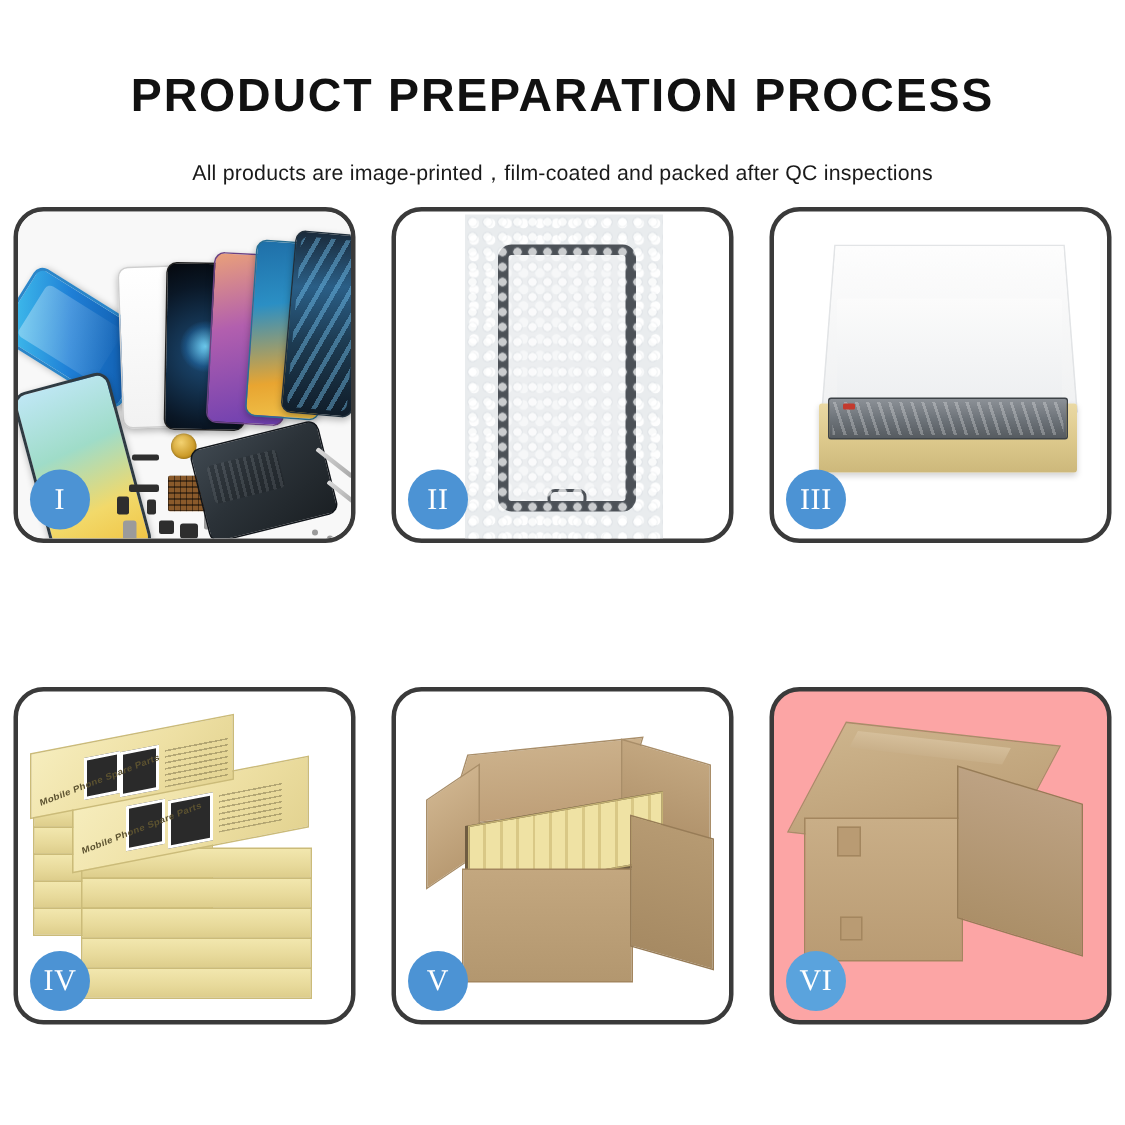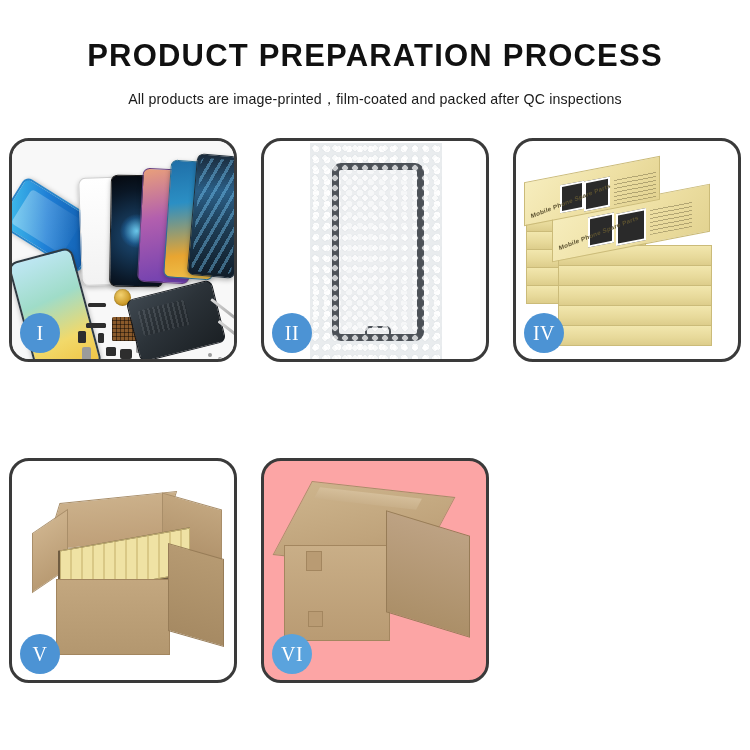--- a/index.html
+++ b/index.html
@@ -11,36 +11,36 @@
     width: 750px;
     height: 750px;
     font-family: "Liberation Sans", sans-serif;
     overflow: hidden;
     position: relative;
   }
 
   
   .header {
     position: absolute;
-    top: 0; left: 0;
+    top: 8px; left: 0;
     width: 750px;
     text-align: center;
   }
   .title {
     margin: 0;
     padding-top: 38px;
     font-size: 31px;
     font-weight: bold;
     letter-spacing: 1.2px;
     color: #111111;
     font-family: "Liberation Sans", sans-serif;
     white-space: nowrap;
   }
   .subtitle {
-    margin: 4px;
+    margin: 12px;
     padding-top: 12px;
     font-size: 14.2px;
     font-weight: normal;
     color: #1a1a1a;
     letter-spacing: 0.15px;
     white-space: nowrap;
   }
 
   
   .grid {
@@ -432,20 +432,30 @@
 
   <div class="panel p2">
     <div class="panel-photo">
       <div class="wrapbg"></div>
       <div class="screen"></div>
       <div class="bubbles"></div>
     </div>
     <div class="badge">II</div>
   </div>
 
+  <div class="panel p3">
+    <div class="panel-photo">
+      <div class="lid"></div>
+      <div class="foam"></div>
+      <div class="tray"></div>
+      <div class="screenpack"></div>
+      <div class="redmark"></div>
+    </div>
+    <div class="badge">III</div>
+  </div>
 
   <div class="panel p4">
     <div class="panel-photo">
       <div class="stack">
 
         <div class="ybox" style="left:4px;  top:66px;  width:118px; height:17px;"></div>
         <div class="ybox" style="left:4px;  top:84px;  width:118px; height:17px;"></div>
         <div class="ybox" style="left:4px;  top:102px; width:118px; height:17px;"></div>
         <div class="ybox" style="left:4px;  top:120px; width:118px; height:17px;"></div>
         <div class="ybox" style="left:4px;  top:138px; width:118px; height:17px;"></div>

